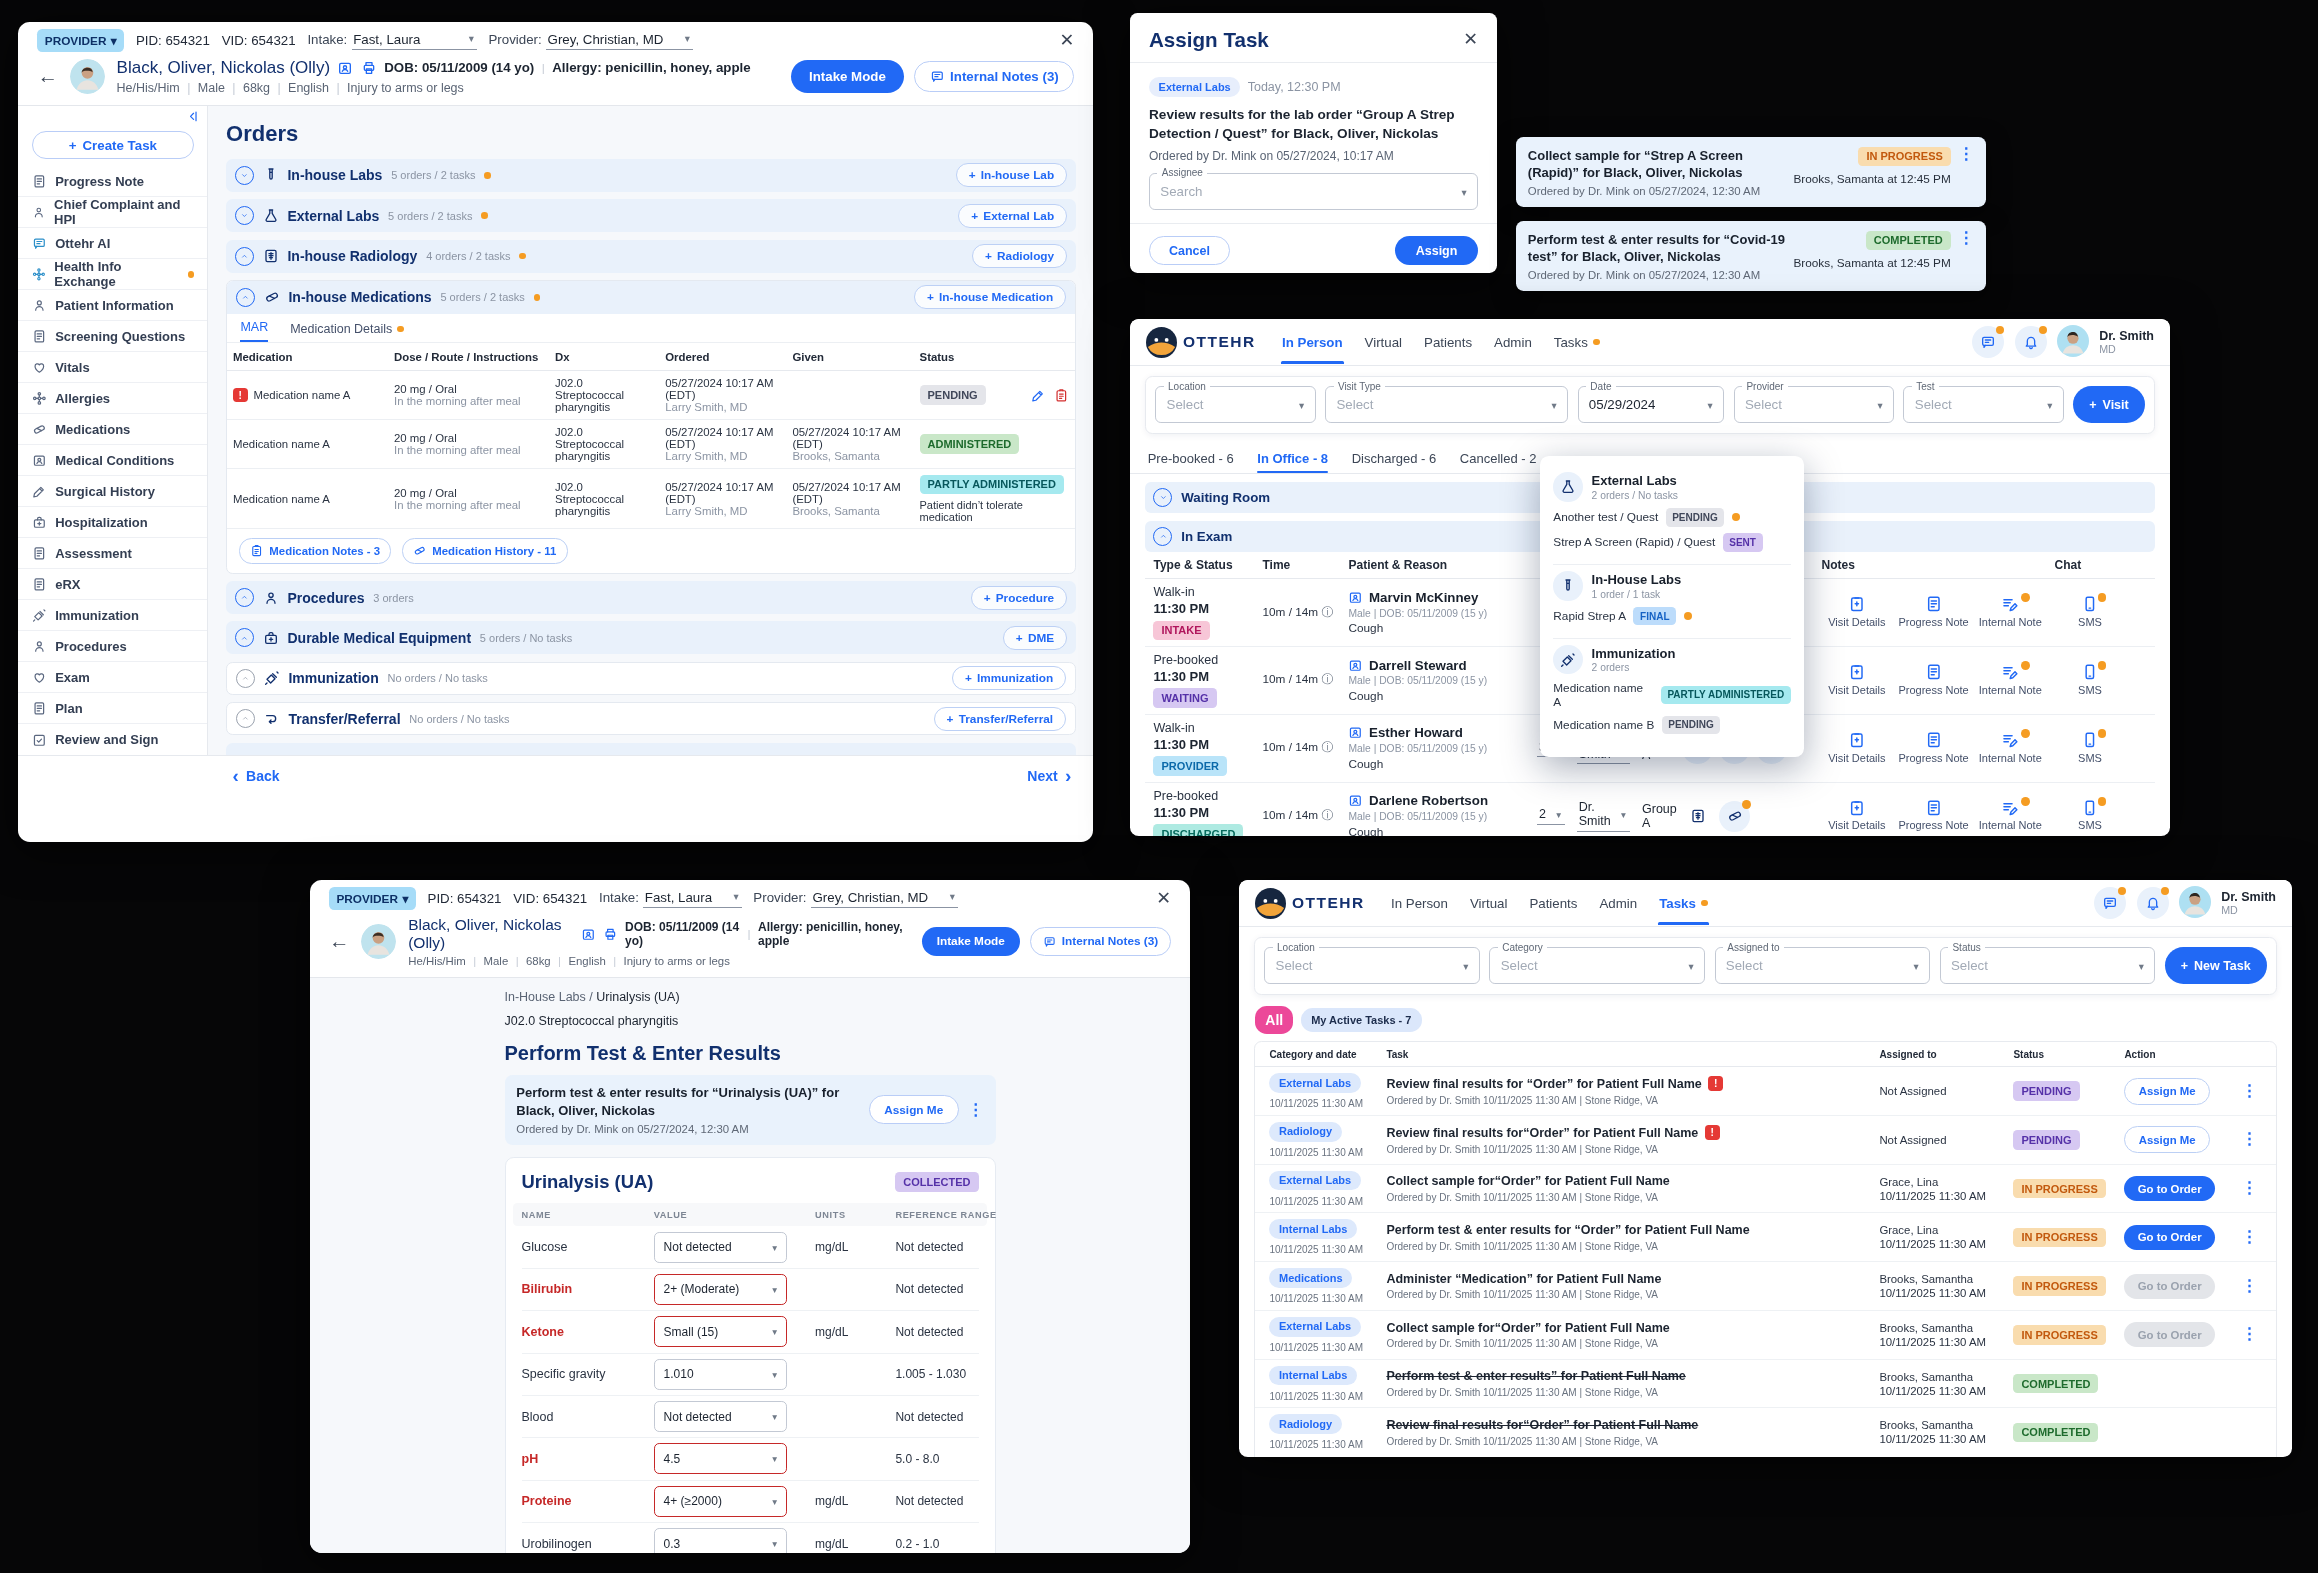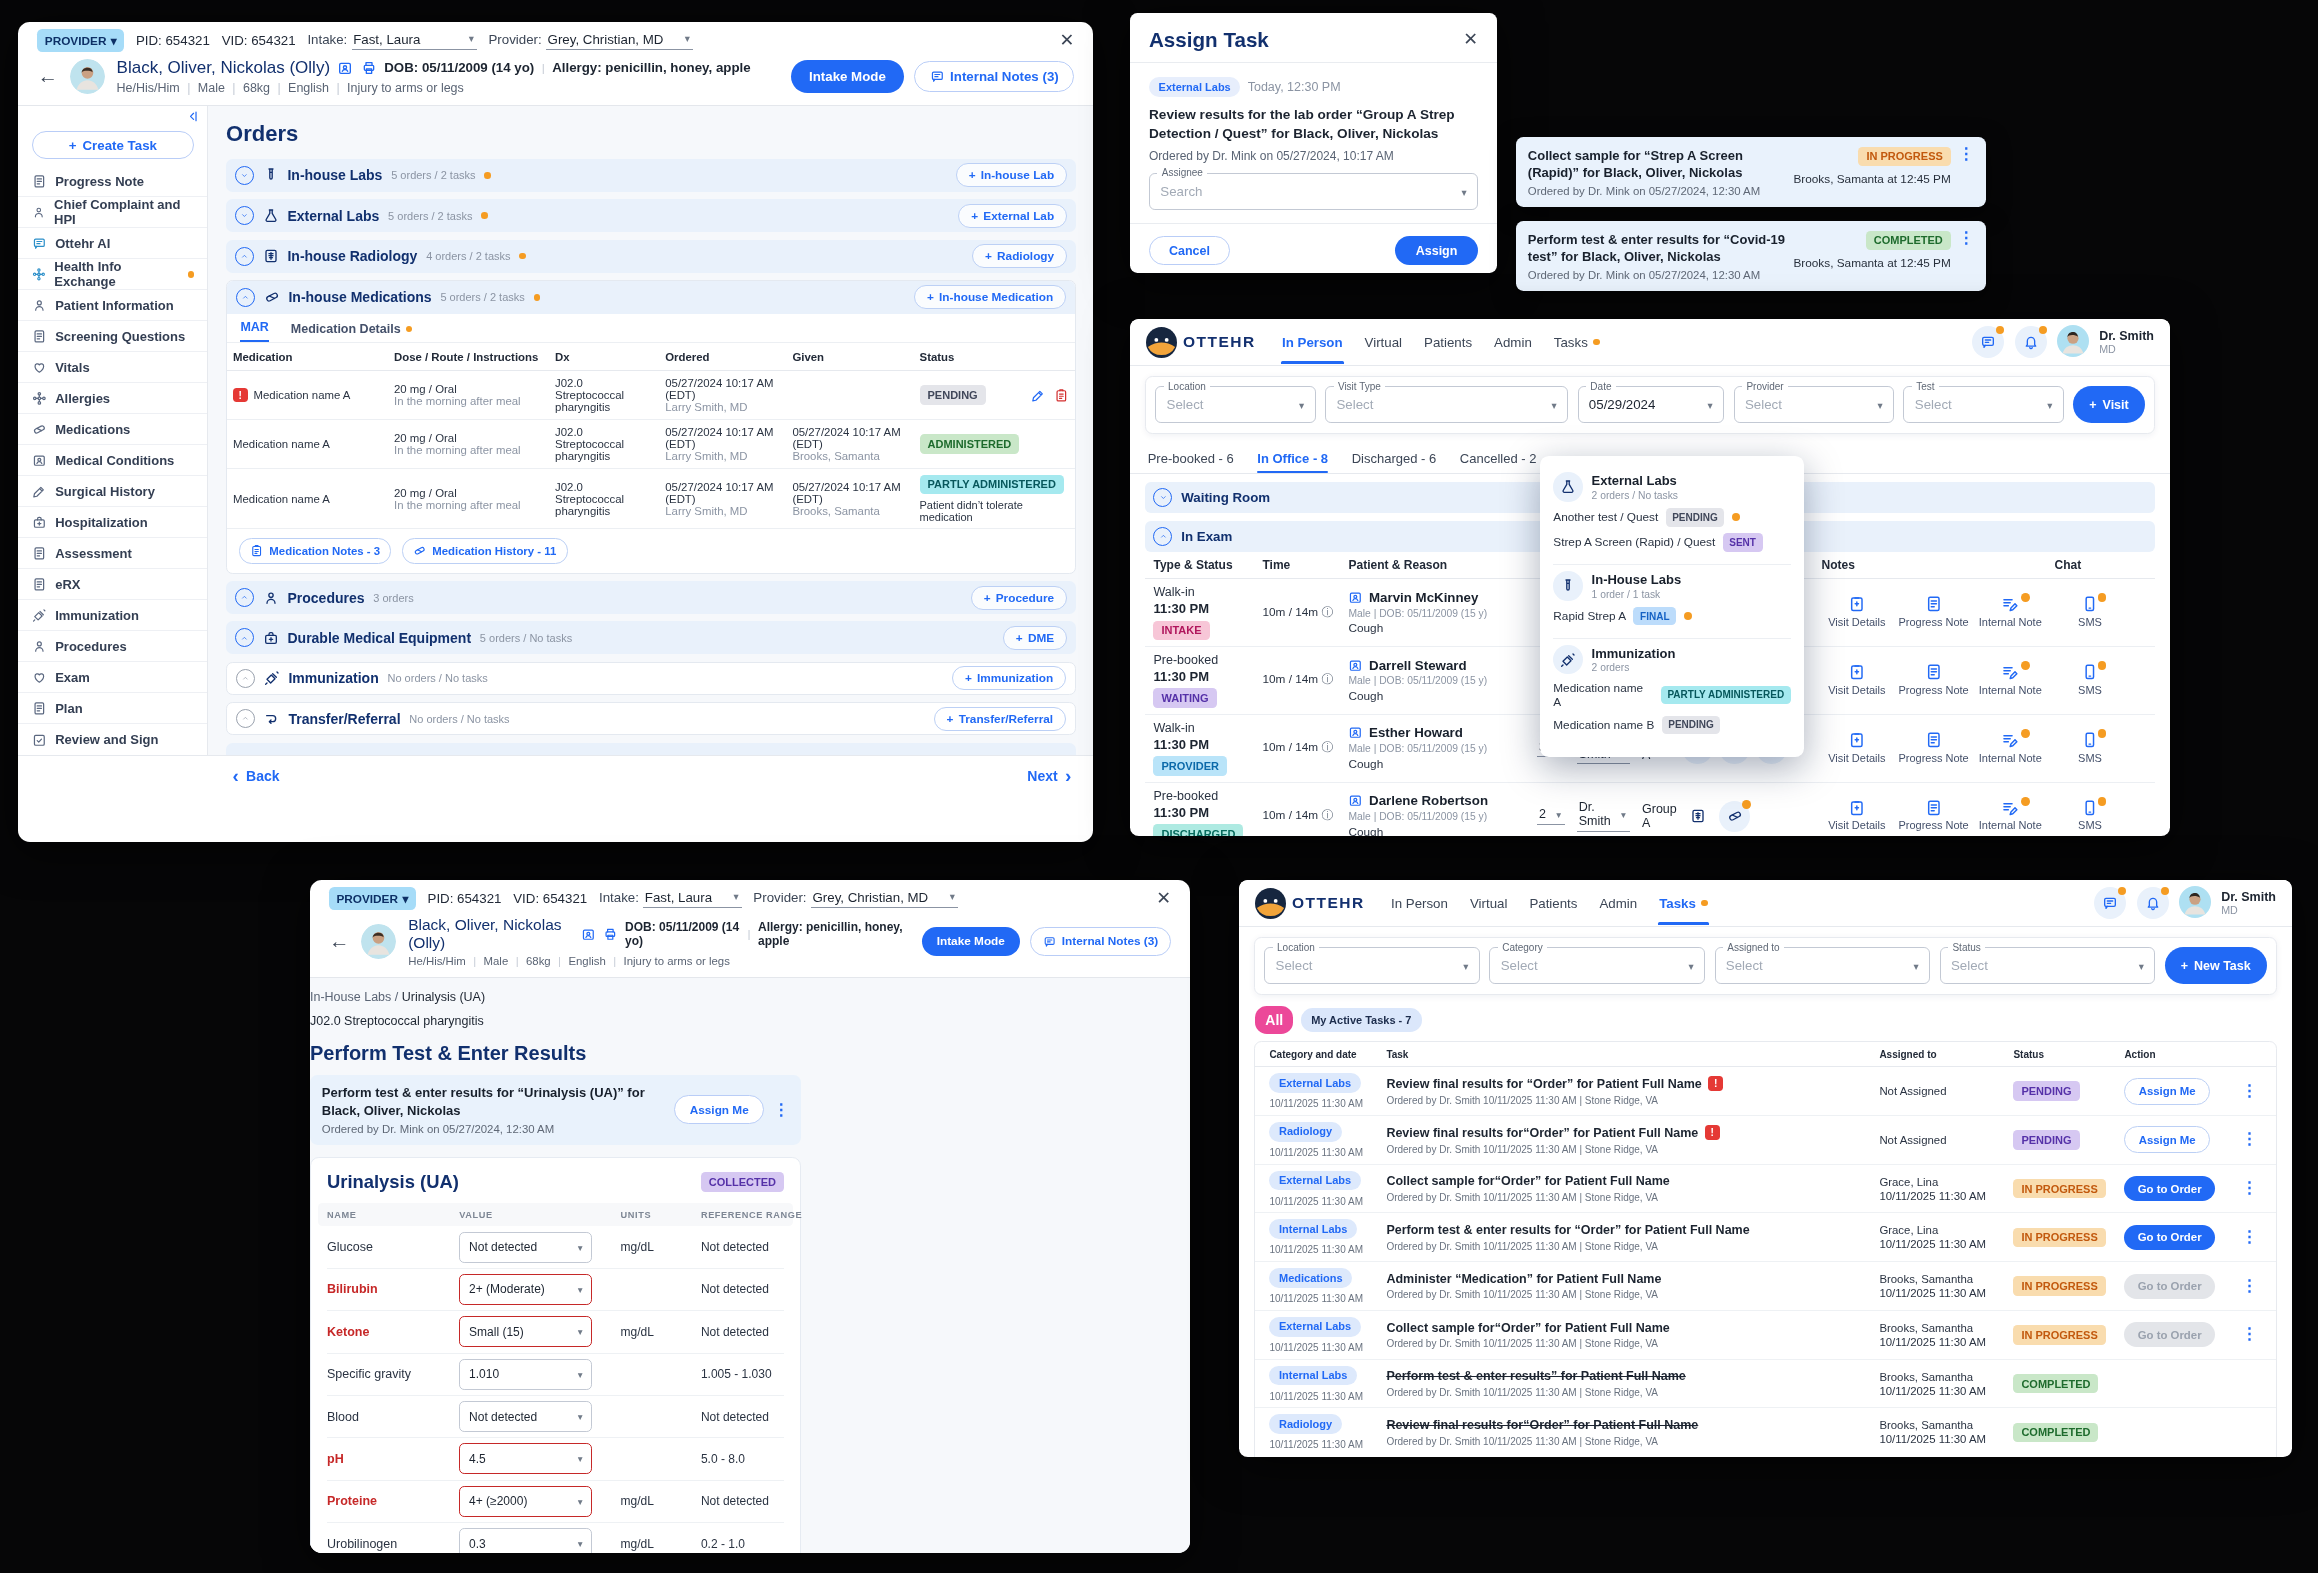--- a/index.html
+++ b/index.html
@@ -57,21 +57,21 @@
 .chev svg{width:8.8px;height:8.8px}
 .chev.up svg{transform:rotate(180deg)}
 .chev.gray{border-color:#9aa2ae;color:#9aa2ae}
 .obar .sec-ic{color:#12306e}
 .obar-label{font-size:14px;font-weight:bold;color:#11306e;white-space:nowrap}
 .obar-meta{font-size:11px;color:#8b94a3;white-space:nowrap}
 .obar-btn{margin-left:auto;height:24px;border:1.1px solid #bcd0f5;border-radius:12.5px;color:#2169f5;font-weight:bold;font-size:11.8px;padding:0 11.8px;background:rgba(255,255,255,.75);display:flex;align-items:center;gap:5.2px;white-space:nowrap}
 .med-group{border:0.7px solid #e4e9f0;border-radius:6.6px;overflow:hidden;margin-bottom:7.4px;background:#fff}
 .med-group .obar{margin:0;border-radius:0}
 .mar-tabs{display:flex;gap:22px;padding:0 13.3px;height:29.5px;align-items:flex-end;border-bottom:0.7px solid #eceff3}
-.mar-tab{font-size:12.5px;font-weight:bold;padding-bottom:6.6px}
+.mar-tab{font-size:12.5px;font-weight:normal;padding-bottom:6.6px}
 .mar-tab.act{color:#2169f5;border-bottom:2.2px solid #2169f5}
 .mar-tab.idle{color:#44506a;display:flex;gap:5.2px;align-items:center}
 .mar-table{width:100%;border-collapse:collapse}
 .mar-table th{font-size:11.4px;color:#222a38;text-align:left;font-weight:bold;padding:7.4px 5.9px;border-bottom:0.7px solid #e6e9ee}
 .mar-table td{font-size:11.4px;color:#2a3342;padding:5.9px;border-bottom:0.7px solid #eceff3;vertical-align:middle}
 .sub{color:#8b94a3}
 .alert-ic{width:14.7px;height:14.7px;border-radius:3.7px;background:#e53935;color:#fff;font-weight:bold;font-size:10.3px;display:inline-flex;align-items:center;justify-content:center;flex:0 0 auto}
 .act-ic{color:#2169f5}.act-ic.red{color:#d32f2f}
 .mar-foot{display:flex;gap:10.3px;padding:8.8px 11.8px}
 .mini-btn{border:1.1px solid #bcd0f5;border-radius:12.5px;color:#2169f5;font-weight:bold;font-size:11.4px;padding:5.2px 10.3px;display:flex;align-items:center;gap:5.9px;background:#fff}
@@ -150,21 +150,21 @@
 .pgroup{padding:5.9px 0;border-bottom:0.7px solid #eceff3}
 .pgroup:last-child{border-bottom:none}
 .pg-head{display:flex;gap:8.8px;align-items:center;margin-bottom:5.9px}
 .pg-ic{width:29.5px;height:29.5px;border-radius:50%;background:#e9f1fb;color:#12306e;display:flex;align-items:center;justify-content:center}
 .pg-title{font-size:13px;font-weight:bold;color:#18202c}
 .pg-meta{font-size:10.3px;color:#8b94a3;margin-top:1.5px}
 .pg-item{display:flex;align-items:center;gap:7.4px;margin:6.6px 0;font-size:11.8px;color:#2a3342}
 .pg-item .chip{font-size:10px;padding:3.7px 6.6px}
 
 #chartB{left:310px;top:880px;width:880px;height:673px}
-.res-body{background:#f6f8fb;height:586px;display:flex;padding-top:11.8px}
+.res-body{background:#f6f8fb;height:586px;display:flex;justify-content:center;padding-top:11.8px}
 .res-col{width:491px}
 .crumb{font-size:12.5px;color:#5a6474}
 .crumb .b2{color:#1c2430}
 .res-dx{font-size:12.5px;color:#1c2430;margin:10.3px 0 13.3px}
 .res-h1{font-size:20px;font-weight:bold;color:#11306e;margin-bottom:10.3px}
 .res-banner{background:#e9f2fc;border-radius:7.4px;padding:9.6px 11.8px;display:flex;gap:8.8px;align-items:center}
 .res-card{background:#fff;border:0.7px solid #e6ebf2;border-radius:8.8px;padding:13.3px 16px;margin-top:11.8px}
 .res-card-h{display:flex;justify-content:space-between;align-items:center;margin-bottom:10.3px}
 .res-card-h .t{font-size:18.4px;font-weight:bold;color:#12306e}
 .rgrid{display:grid;grid-template-columns:122px 151px 70px 114px;align-items:center;column-gap:10.3px}

